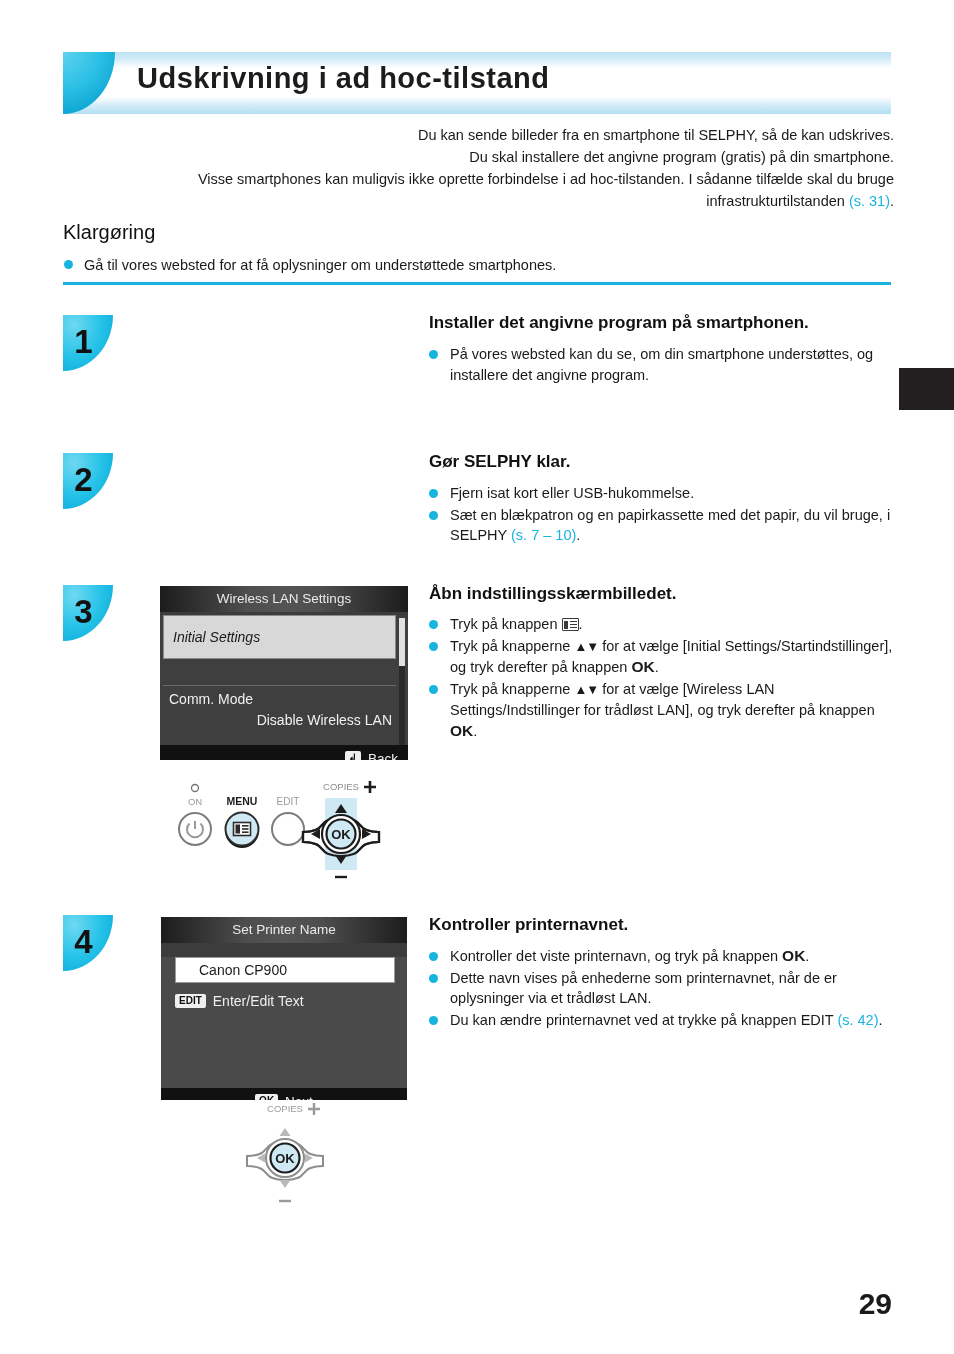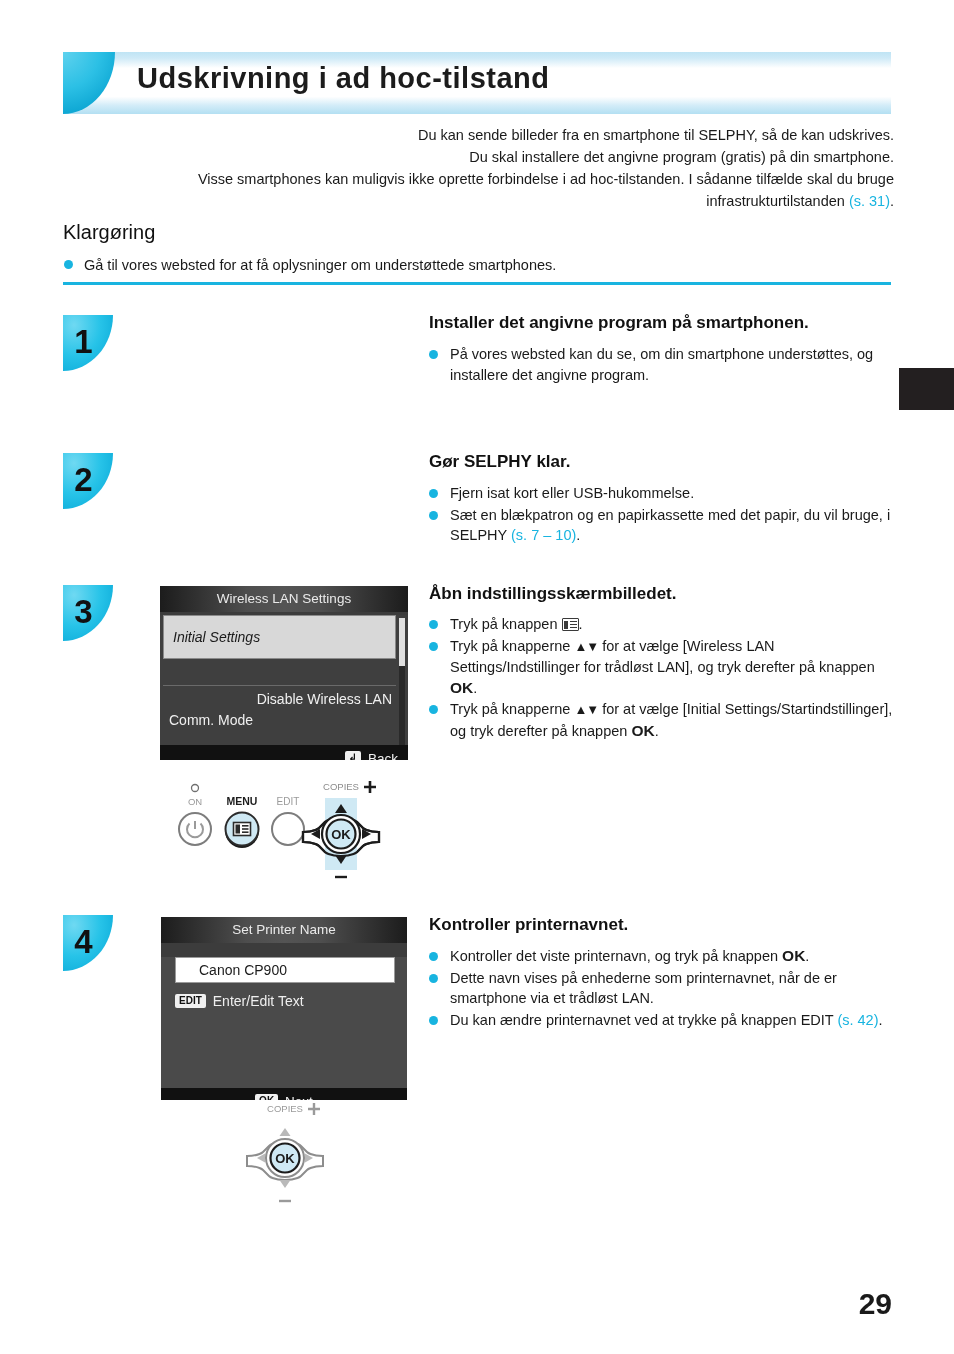--- a/index.html
+++ b/index.html
@@ -223,22 +223,22 @@
 
   <div class="lcd" style="left:160px; top:586px; width:248px; height:174px;">
     <div class="lcd-title">Wireless LAN Settings</div>
     <div class="lcd-body" style="height:156px; position:relative;">
       <div class="lcd-scroll">
         <i></i>
       </div>
       <div class="lcd-sel">Initial Settings</div>
       <div class="lcd-gap"></div>
       <div class="lcd-sep"></div>
+      <div class="lcd-row">Comm. Mode</div>
       <div class="lcd-row right">Disable Wireless LAN</div>
-      <div class="lcd-row">Comm. Mode</div>
       <div class="lcd-foot right">
         <span class="key-badge">↲</span>
         <span>Back</span>
       </div>
     </div>
   </div>
 
   <div class="btns" style="left:165px; top:778px;">
     <svg width="240" height="105" viewBox="0 0 240 105">
 
@@ -285,25 +285,25 @@
   </div>
 
   <div class="step-title" style="left:429px; top:584px;">Åbn indstillingsskærmbilledet.</div>
   <div class="step-body" style="left:429px; top:614px; width:465px;">
     <div class="b-row">
       <span class="b-dot"></span>
       <span class="b-txt"><span>Tryk på knappen </span><span class="menu-glyph"></span><span>.</span></span>
     </div>
     <div class="b-row">
       <span class="b-dot"></span>
+      <span class="b-txt"><span>Tryk på knapperne </span><span class="tri">▲▼</span><span> for at vælge [Initial Settings/Startindstillinger], og tryk derefter på knappen </span><span class="bold">OK</span><span>.</span></span>
+    </div>
+    <div class="b-row">
+      <span class="b-dot"></span>
       <span class="b-txt"><span>Tryk på knapperne </span><span class="tri">▲▼</span><span> for at vælge [Wireless LAN Settings/Indstillinger for trådløst LAN], og tryk derefter på knappen </span><span class="bold">OK</span><span>.</span></span>
-    </div>
-    <div class="b-row">
-      <span class="b-dot"></span>
-      <span class="b-txt"><span>Tryk på knapperne </span><span class="tri">▲▼</span><span> for at vælge [Initial Settings/Startindstillinger], og tryk derefter på knappen </span><span class="bold">OK</span><span>.</span></span>
     </div>
   </div>
 
   <div class="step-badge" style="left:63px; top:915px;">
     <span>4</span>
   </div>
 
   <div class="lcd" style="left:161px; top:917px; width:246px; height:183px;">
     <div class="lcd-title">Set Printer Name</div>
     <div class="lcd-body" style="height:157px; position:relative; background:#4a4a4a;">
@@ -337,21 +337,21 @@
   </div>
 
   <div class="step-title" style="left:429px; top:915px;">Kontroller printernavnet.</div>
   <div class="step-body" style="left:429px; top:946px; width:465px;">
     <div class="b-row">
       <span class="b-dot"></span>
       <span class="b-txt"><span>Kontroller det viste printernavn, og tryk på knappen </span><span class="bold">OK</span><span>.</span></span>
     </div>
     <div class="b-row">
       <span class="b-dot"></span>
-      <span class="b-txt">Dette navn vises på enhederne som printernavnet, når de er smartphone via et trådløst LAN.</span>
+      <span class="b-txt">Dette navn vises på enhederne som printernavnet, når de er oplysninger via et trådløst LAN.</span>
     </div>
     <div class="b-row">
       <span class="b-dot"></span>
       <span class="b-txt"><span>Du kan ændre printernavnet ved at trykke på knappen EDIT </span><span class="ref">(s. 42)</span><span>.</span></span>
     </div>
   </div>
 
   <div class="pageno">29</div>
 
 </div>

